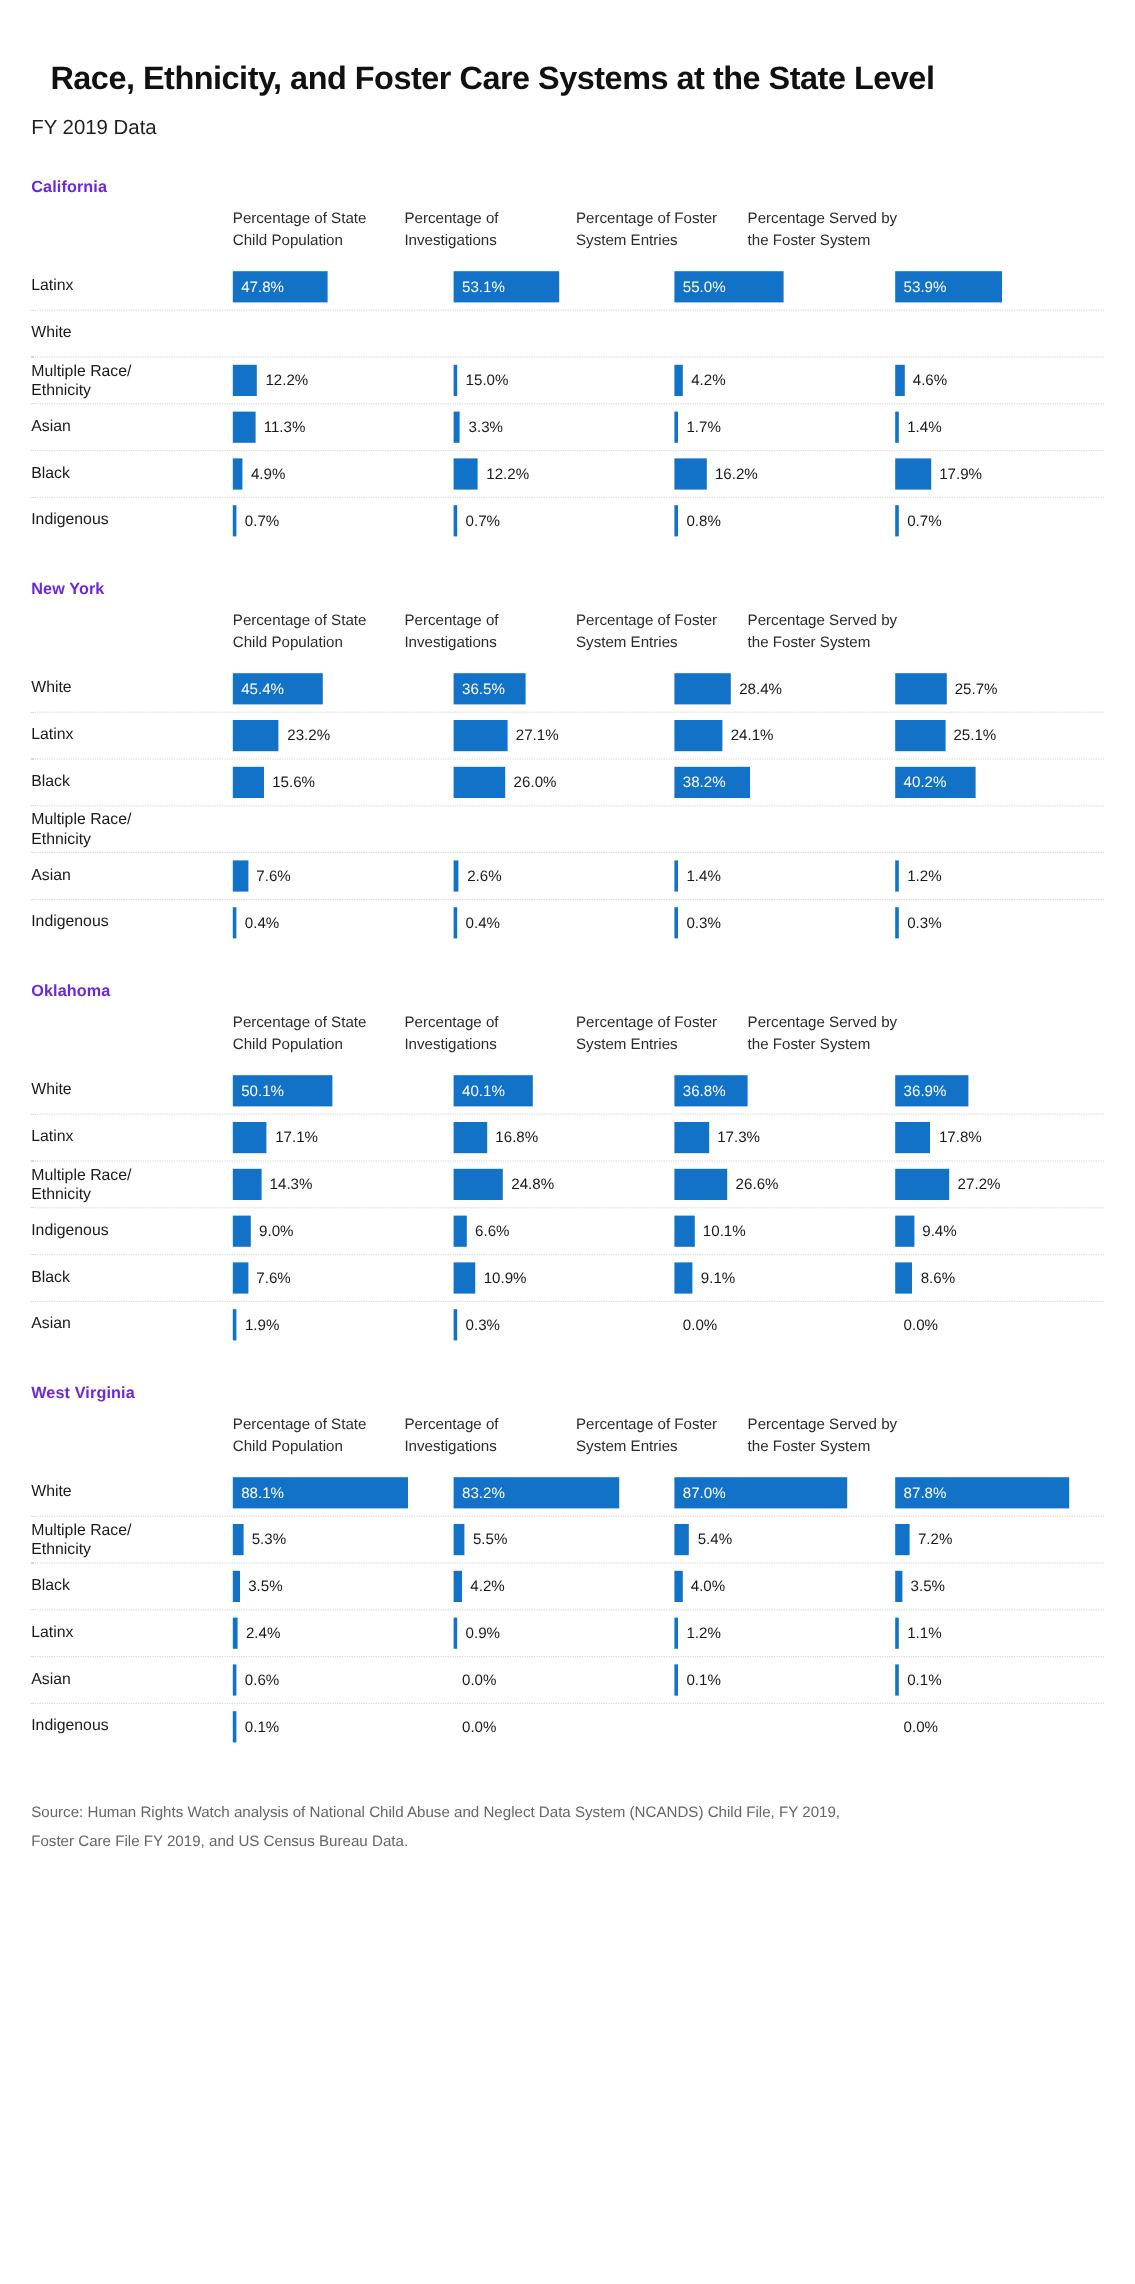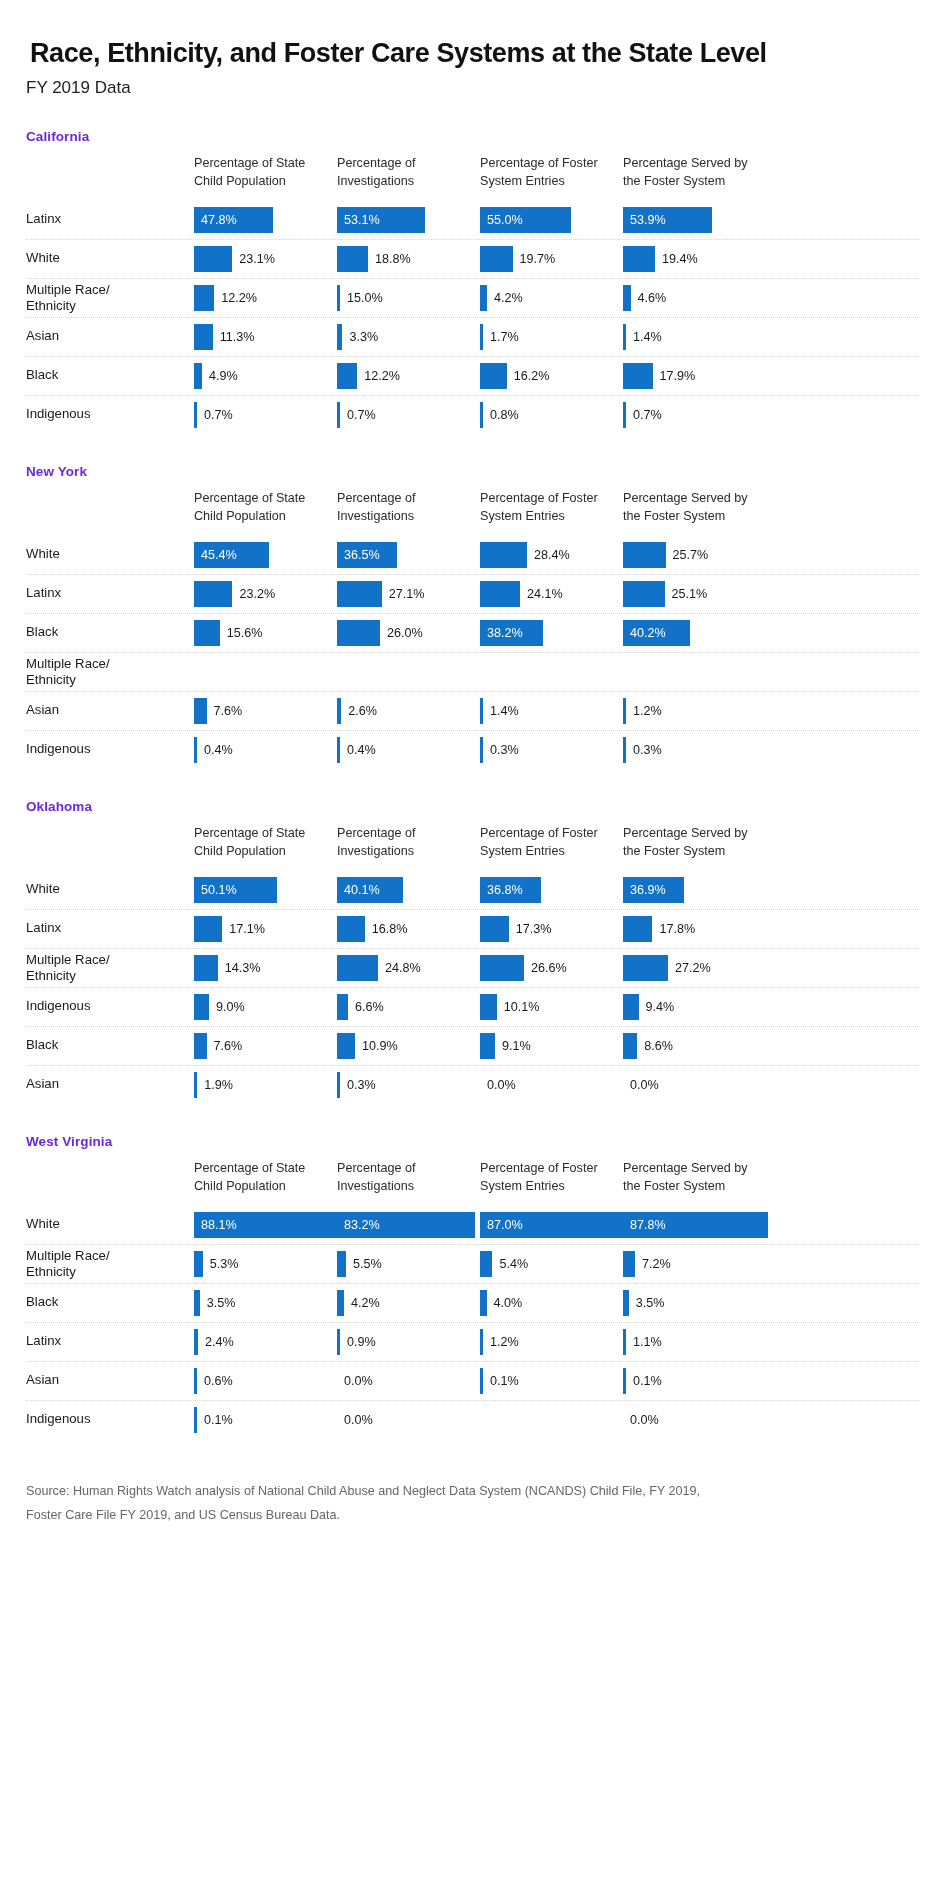--- a/index.html
+++ b/index.html
@@ -25,21 +25,21 @@
   }
 
   
   .header { padding-top: 34px; }
   .title {
     font-size: 27px;
     font-weight: 700;
     letter-spacing: -0.4px;
     color: #111111;
     line-height: 1.16;
-    margin: 4px;
+    margin: 16px;
   }
   .subtitle {
     font-size: 17px;
     font-weight: 400;
     color: #1f1f1f;
     margin: 9px 0 0 0;
     line-height: 1.2;
   }
 
   
@@ -95,20 +95,21 @@
     padding-right: 10px;
   }
   .row-name.two-line { line-height: 1.22; }
 
   .cells {
     flex: 1 1 auto;
     display: flex;
     align-items: flex-start;
     position: relative;
     height: 38px;
+    gap: 41px;
   }
   .cell {
     width: 143px;
     flex: 0 0 143px;
     position: relative;
     height: 38px;
     display: flex;
     align-items: center;
   }
   .cell .bar {
@@ -188,38 +189,20 @@
               <span class="val-in">55.0%</span>
             </div>
             <div class="cell">
               <div class="bar" style="width: 89.2045px; background: rgb(18, 114, 200);"></div>
               <span class="val-in">53.9%</span>
             </div>
           </div>
         </div>
         <div class="data-row">
           <div class="row-name"><span>White</span></div>
-          <div class="cells">
-            <div class="cell">
-              <div class="bar" style="width: 38.2305px; background: rgb(18, 114, 200);"></div>
-              <span class="val-out">23.1%</span>
-            </div>
-            <div class="cell">
-              <div class="bar" style="width: 31.114px; background: rgb(18, 114, 200);"></div>
-              <span class="val-out">18.8%</span>
-            </div>
-            <div class="cell">
-              <div class="bar" style="width: 32.6035px; background: rgb(18, 114, 200);"></div>
-              <span class="val-out">19.7%</span>
-            </div>
-            <div class="cell">
-              <div class="bar" style="width: 32.107px; background: rgb(18, 114, 200);"></div>
-              <span class="val-out">19.4%</span>
-            </div>
-          </div>
         </div>
         <div class="data-row">
           <div class="row-name two-line"><span>Multiple Race/</span><br><span>Ethnicity</span></div>
           <div class="cells">
             <div class="cell">
               <div class="bar" style="width: 20.191px; background: rgb(18, 114, 200);"></div>
               <span class="val-out">12.2%</span>
             </div>
             <div class="cell">
               <div class="bar" style="width: 3px; background: rgb(18, 114, 200);"></div>

